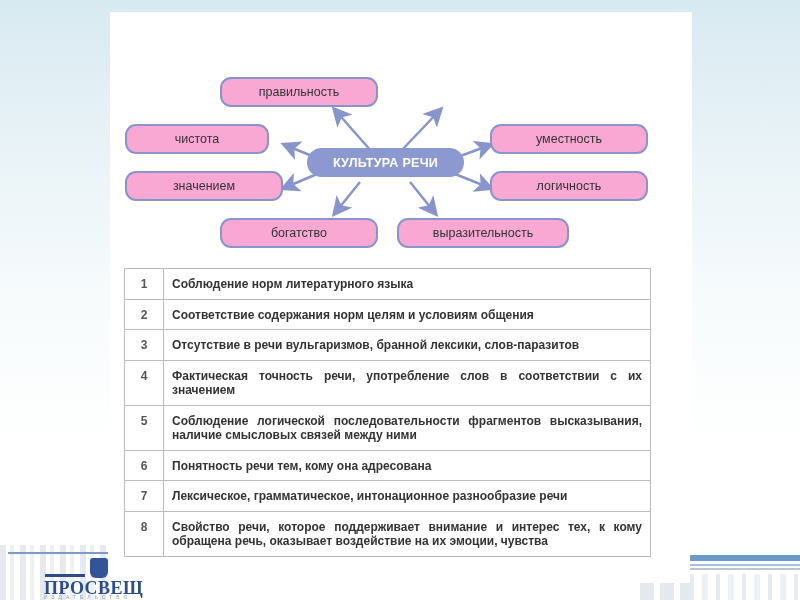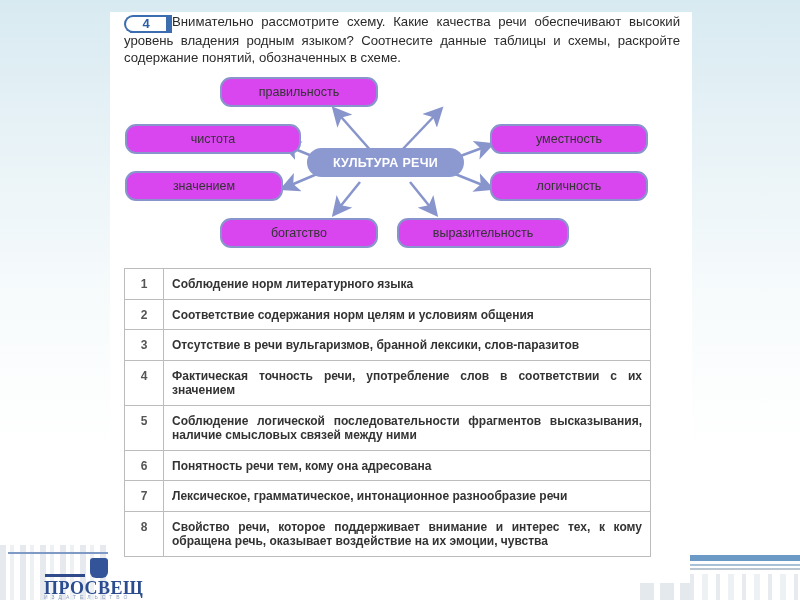--- a/index.html
+++ b/index.html
@@ -28,21 +28,21 @@
     background: #3c6db1;
   }
   .task-badge::before {
     content: ""; position: absolute; left: 4px; right: 2px; bottom: -2px; height: 2px;
     background: #3c6db1;
   }
 
   svg.diagram { position: absolute; left: 0; top: 0; }
   .node {
     position: absolute; height: 30px; box-sizing: border-box;
-    border: 2.5px solid #8895cc; border-radius: 11px; background: #d946ef;
+    border: 2.5px solid #8895cc; border-radius: 11px; background: #f9a8d4;
     display: flex; align-items: center; justify-content: center;
     font-size: 12.5px; color: #333;
   }
   .center-node {
     position: absolute; left: 197px; top: 136px; width: 157px; height: 29px;
     background: #8c99d1; border-radius: 17px;
     display: flex; align-items: center; justify-content: center;
     color: #fff; font-weight: bold; font-size: 12.5px; letter-spacing: 0.3px;
   }
 
@@ -91,23 +91,20 @@
   }
   .fl-boxes {
     position: absolute; left: 640px; top: 583px; width: 50px; height: 17px;
     background: repeating-linear-gradient(90deg, #e4e9ee 0 14px, transparent 14px 20px);
   }
 </style>
 </head>
 <body>
 
 <div class="page">
-  <div class="task-header">
-    <span class="task-badge">4</span><span>Внимательно рассмотрите схему. Какие качества речи обеспечивают высокий уровень владения родным языком? Соотнесите данные таблицы и схемы, раскройте содержание понятий, обозначенных в схеме.</span>
-  </div>
 
   <svg class="diagram" width="582" height="250" viewBox="0 0 582 250">
     <defs>
       <marker id="ah" markerWidth="8" markerHeight="8" refX="6" refY="4" orient="auto" markerUnits="strokeWidth">
         <path d="M0,0 L8,4 L0,8 L2,4 z" fill="#8895cc"></path>
       </marker>
     </defs>
     <g stroke="#8895cc" stroke-width="2.5" fill="none">
       <line x1="262" y1="140" x2="225" y2="98" marker-end="url(#ah)"></line>
       <line x1="290" y1="140" x2="330" y2="98" marker-end="url(#ah)"></line>
@@ -116,21 +113,21 @@
       <line x1="207" y1="162" x2="174" y2="176" marker-end="url(#ah)"></line>
       <line x1="345" y1="162" x2="380" y2="176" marker-end="url(#ah)"></line>
       <line x1="250" y1="170" x2="225" y2="201" marker-end="url(#ah)"></line>
       <line x1="300" y1="170" x2="325" y2="201" marker-end="url(#ah)"></line>
     </g>
   </svg>
 
   <div class="node" style="left:110px; top:65px; width:158px;">
       <span>правильность</span>
     </div>
-  <div class="node" style="left:15px; top:112px; width:176px;">
+  <div class="node" style="left:15px; top:112px; width:144px;">
       <span>чистота</span>
     </div>
   <div class="node" style="left:380px; top:112px; width:158px;">
       <span>уместность</span>
     </div>
   <div class="node" style="left:15px; top:159px; width:158px;">
       <span>значением</span>
     </div>
   <div class="node" style="left:380px; top:159px; width:158px;">
       <span>логичность</span>

